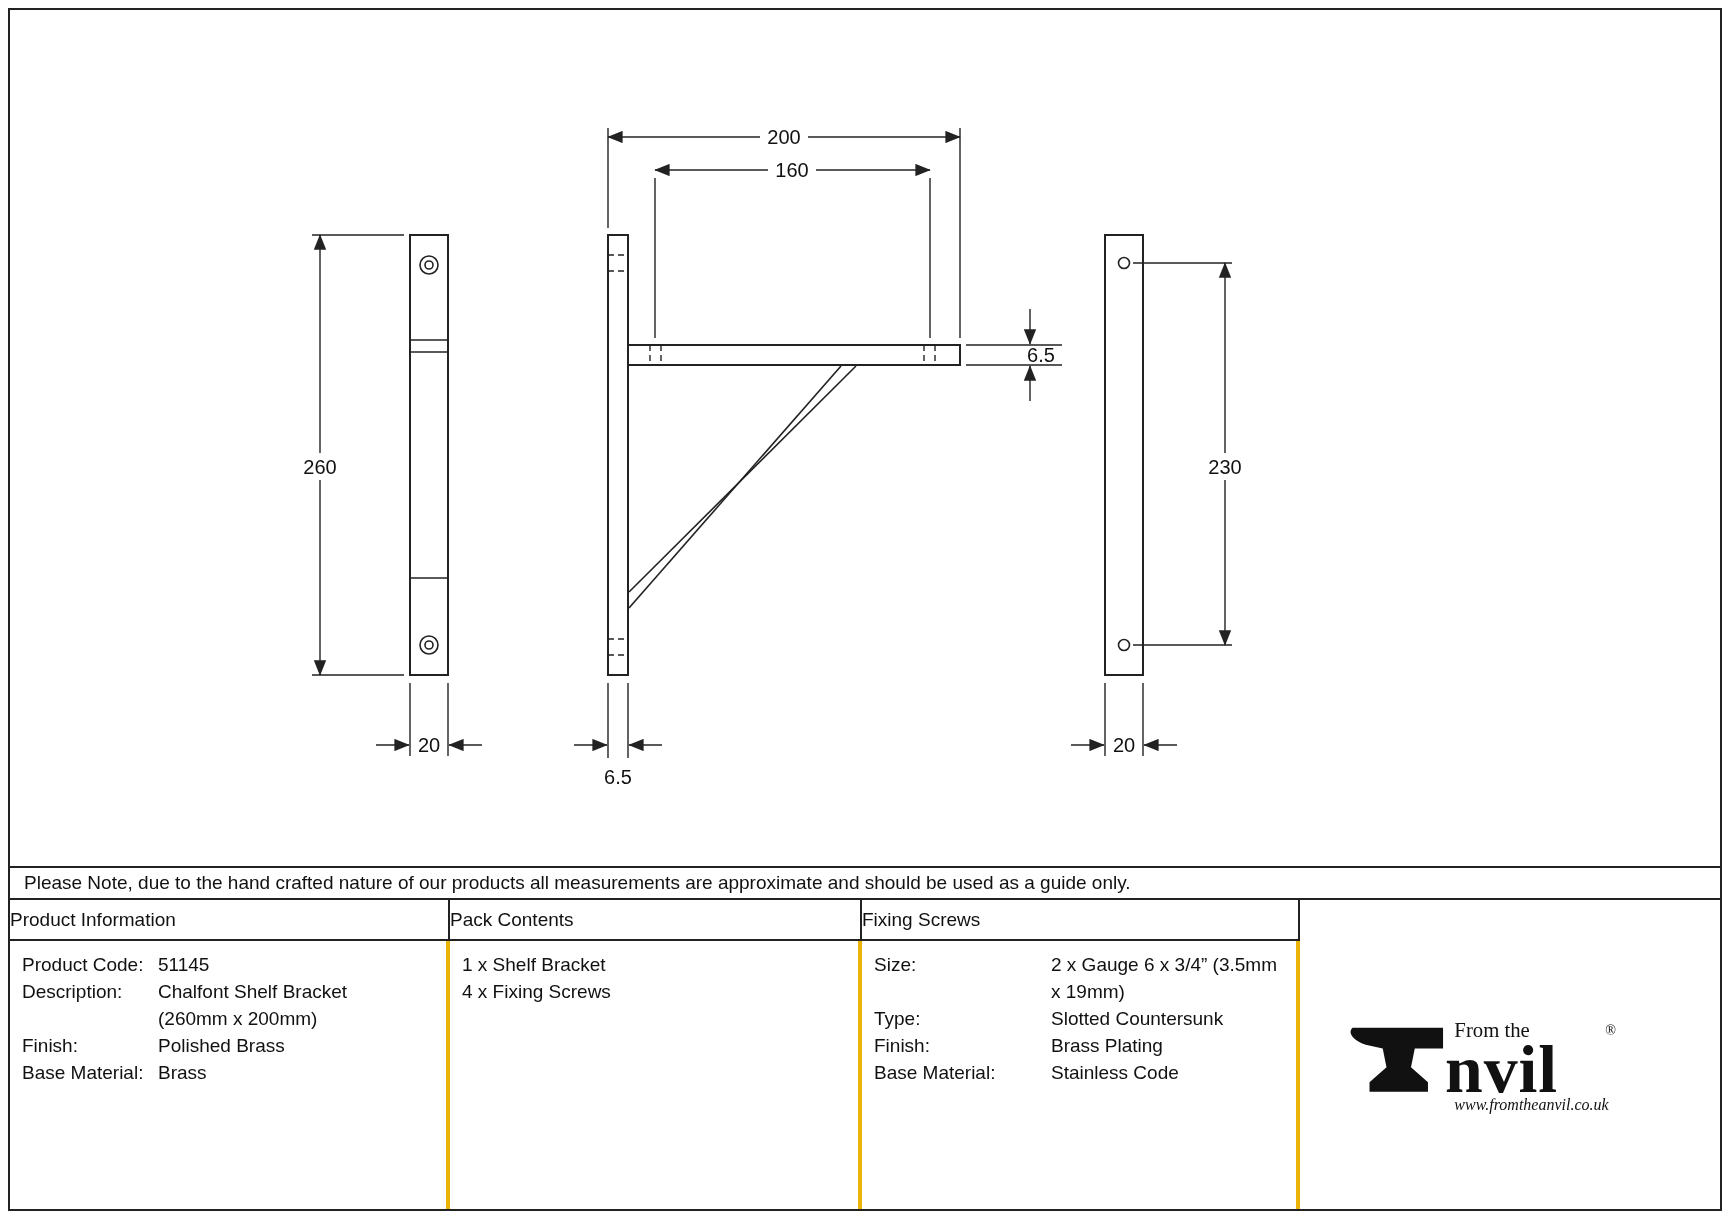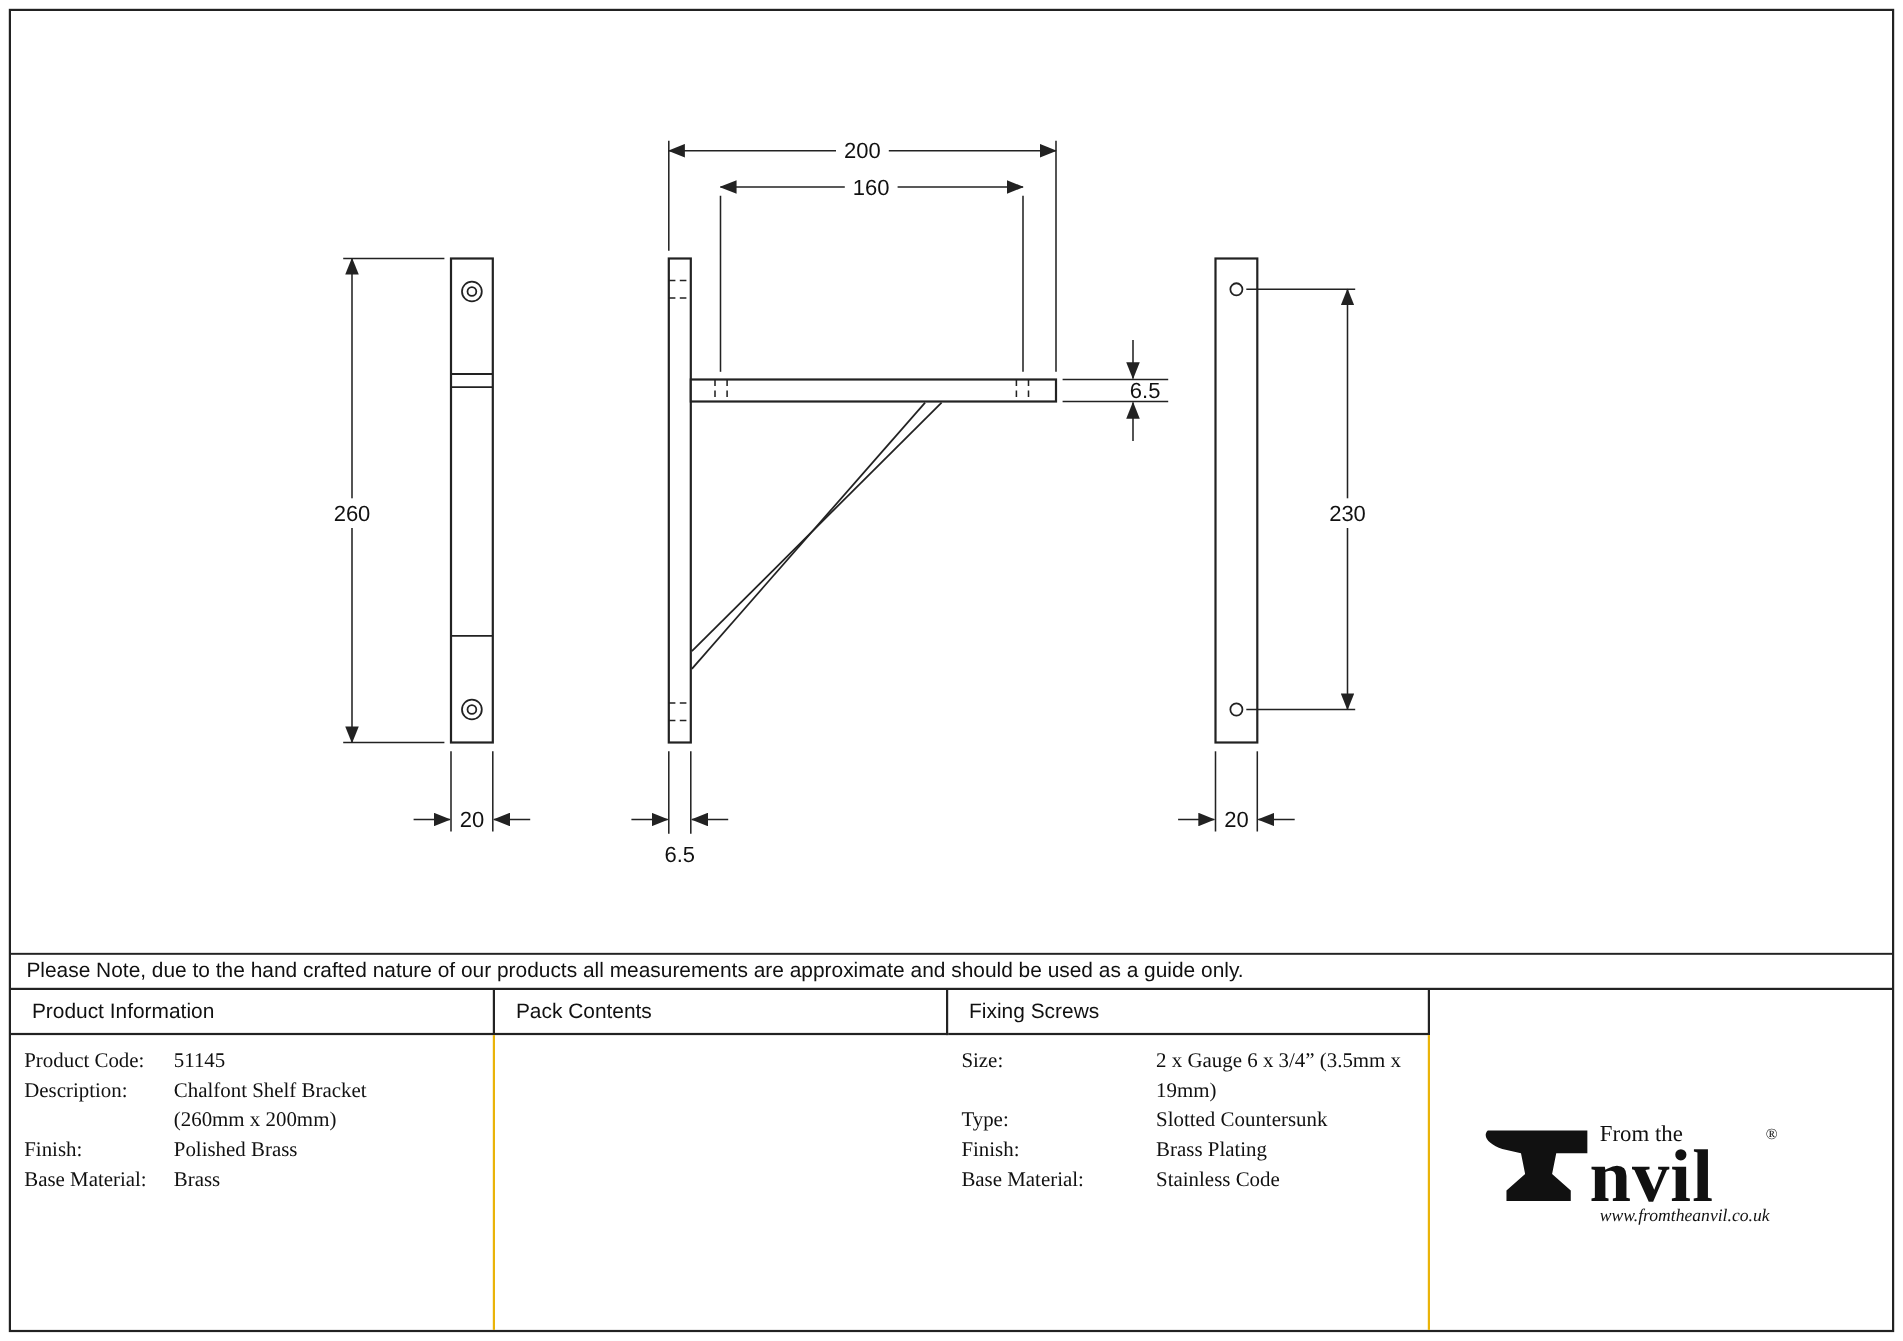--- a/index.html
+++ b/index.html
@@ -19,23 +19,23 @@
   .lblbg { fill:#fff; }
 
   
   .note-row { height:32px; border-top:2px solid #222; display:flex; align-items:center;
               padding:0 14px; font-size:19px; }
 
   
   .spec-table { flex:1; border-top:2px solid #222; display:grid;
                 grid-template-columns:440px 412px 438px 1fr;
                 grid-template-rows:41px 1fr; font-size:19px; }
-  .hcell { display:flex; align-items:center; padding:0 19px;
+  .hcell { display:flex; align-items:center; padding:0 0;
            border-right:2px solid #222; border-bottom:2px solid #222; }
-  .bcell { border-right:2px solid #eab308; padding:10px 12px; line-height:27px;font-family:Liberation Serif, serif; }
+  .bcell { border-right:4px solid #eab308; padding:10px 12px; line-height:27px; }
   .logo-cell { grid-column:4; grid-row:1 / 3; display:flex; align-items:center; justify-content:center;border-radius:16px; }
   .kv { display:grid; grid-template-columns:136px 1fr; line-height:27px; }
   .kv.fx { grid-template-columns:133px 1fr;gap:44px; }
   .lbl { white-space:nowrap; }
   .logo-svg { display:block; }
   .logo-fromthe { font:22px "Liberation Serif", serif; fill:#111; }
   .logo-nvil { font:bold 72px "Liberation Serif", serif; fill:#111; letter-spacing:1px; }
   .logo-reg { font:15px "Liberation Serif", serif; fill:#111; }
   .logo-web { font:italic 17px "Liberation Serif", serif; fill:#111; }
 </style>
@@ -186,20 +186,24 @@
         <div class="kv">
           <div class="lbl">Finish:</div>
           <div class="val">Polished Brass</div>
         </div>
         <div class="kv">
           <div class="lbl">Base Material:</div>
           <div class="val">Brass</div>
         </div>
       </div>
 
+      <div class="bcell" style="grid-column:2;grid-row:2;">
+        <div>1 x Shelf Bracket</div>
+        <div>4 x Fixing Screws</div>
+      </div>
 
       <div class="bcell" style="grid-column:3;grid-row:2;">
         <div class="kv fx">
           <div class="lbl">Size:</div>
           <div class="val">
             <div>2 x Gauge 6 x 3/4” (3.5mm x 19mm)</div>
           </div>
         </div>
         <div class="kv fx">
           <div class="lbl">Type:</div>

